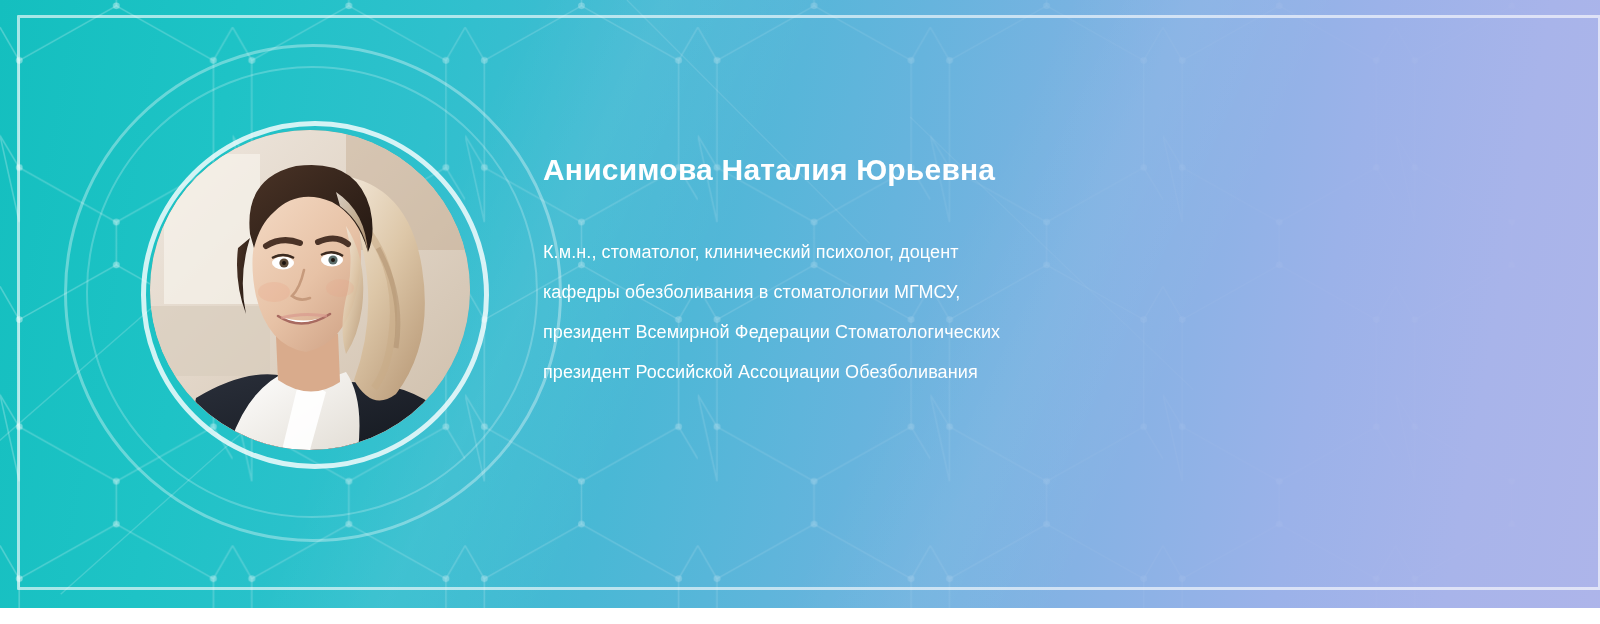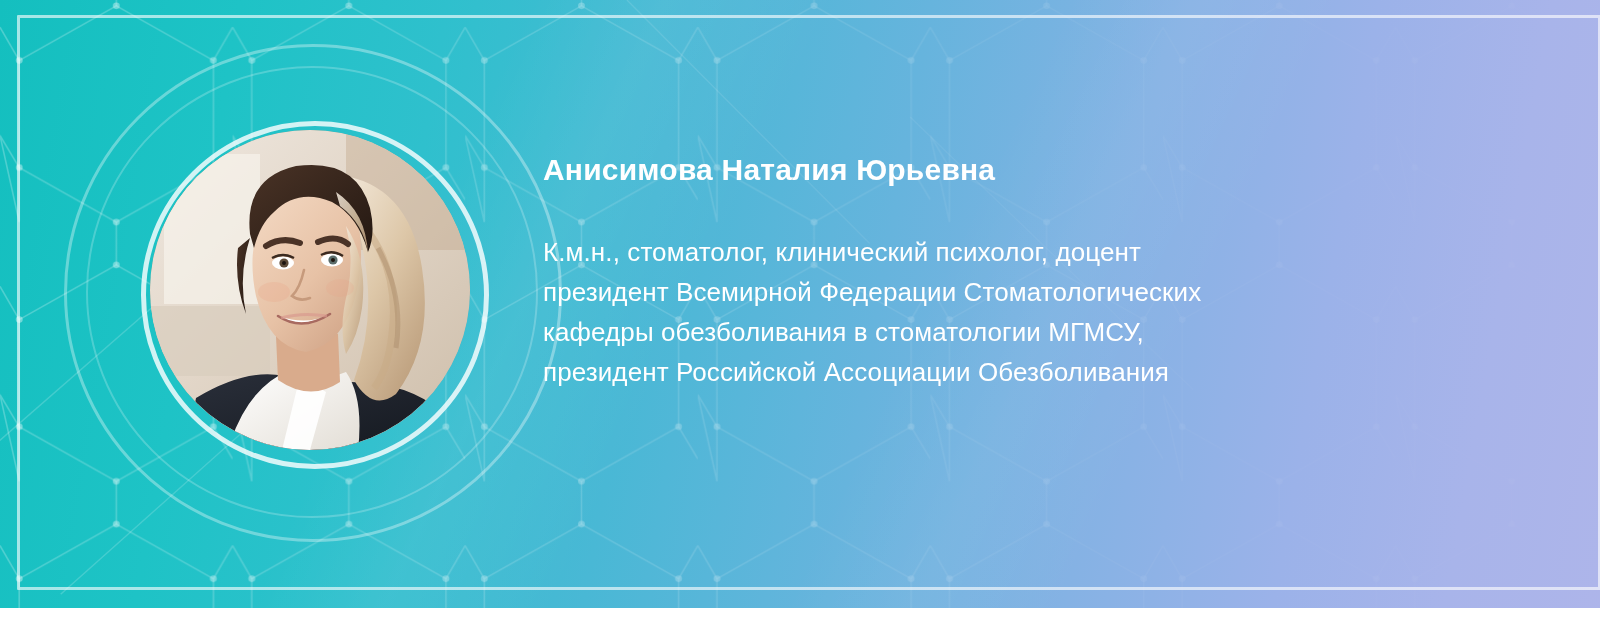--- a/index.html
+++ b/index.html
@@ -120,21 +120,21 @@
     letter-spacing: 0.2px;
     line-height: 1.2;
     white-space: nowrap;
   }
   .bio {
     margin: 0;
     padding: 0;
     list-style: none;
   }
   .bio li {
-    font-size: 26px;
+    font-size: 18px;
     font-weight: normal;
     color: #ffffff;
     line-height: 40px;
     letter-spacing: 0.1px;
     white-space: nowrap;
   }
 </style>
 </head>
 <body>
 
@@ -275,19 +275,19 @@
         </g>
       </svg>
     </div>
     <div class="ring-inner"></div>
   </div>
 
   <div class="text-block">
     <h1 class="speaker-name">Анисимова Наталия Юрьевна</h1>
     <ul class="bio">
       <li>К.м.н., стоматолог, клинический психолог, доцент</li>
+      <li>кафедры обезболивания в стоматологии МГМСУ,</li>
       <li>президент Всемирной Федерации Стоматологических</li>
-      <li>кафедры обезболивания в стоматологии МГМСУ,</li>
       <li>президент Российской Ассоциации Обезболивания</li>
     </ul>
   </div>
 
 </div>
 
 </body></html>

